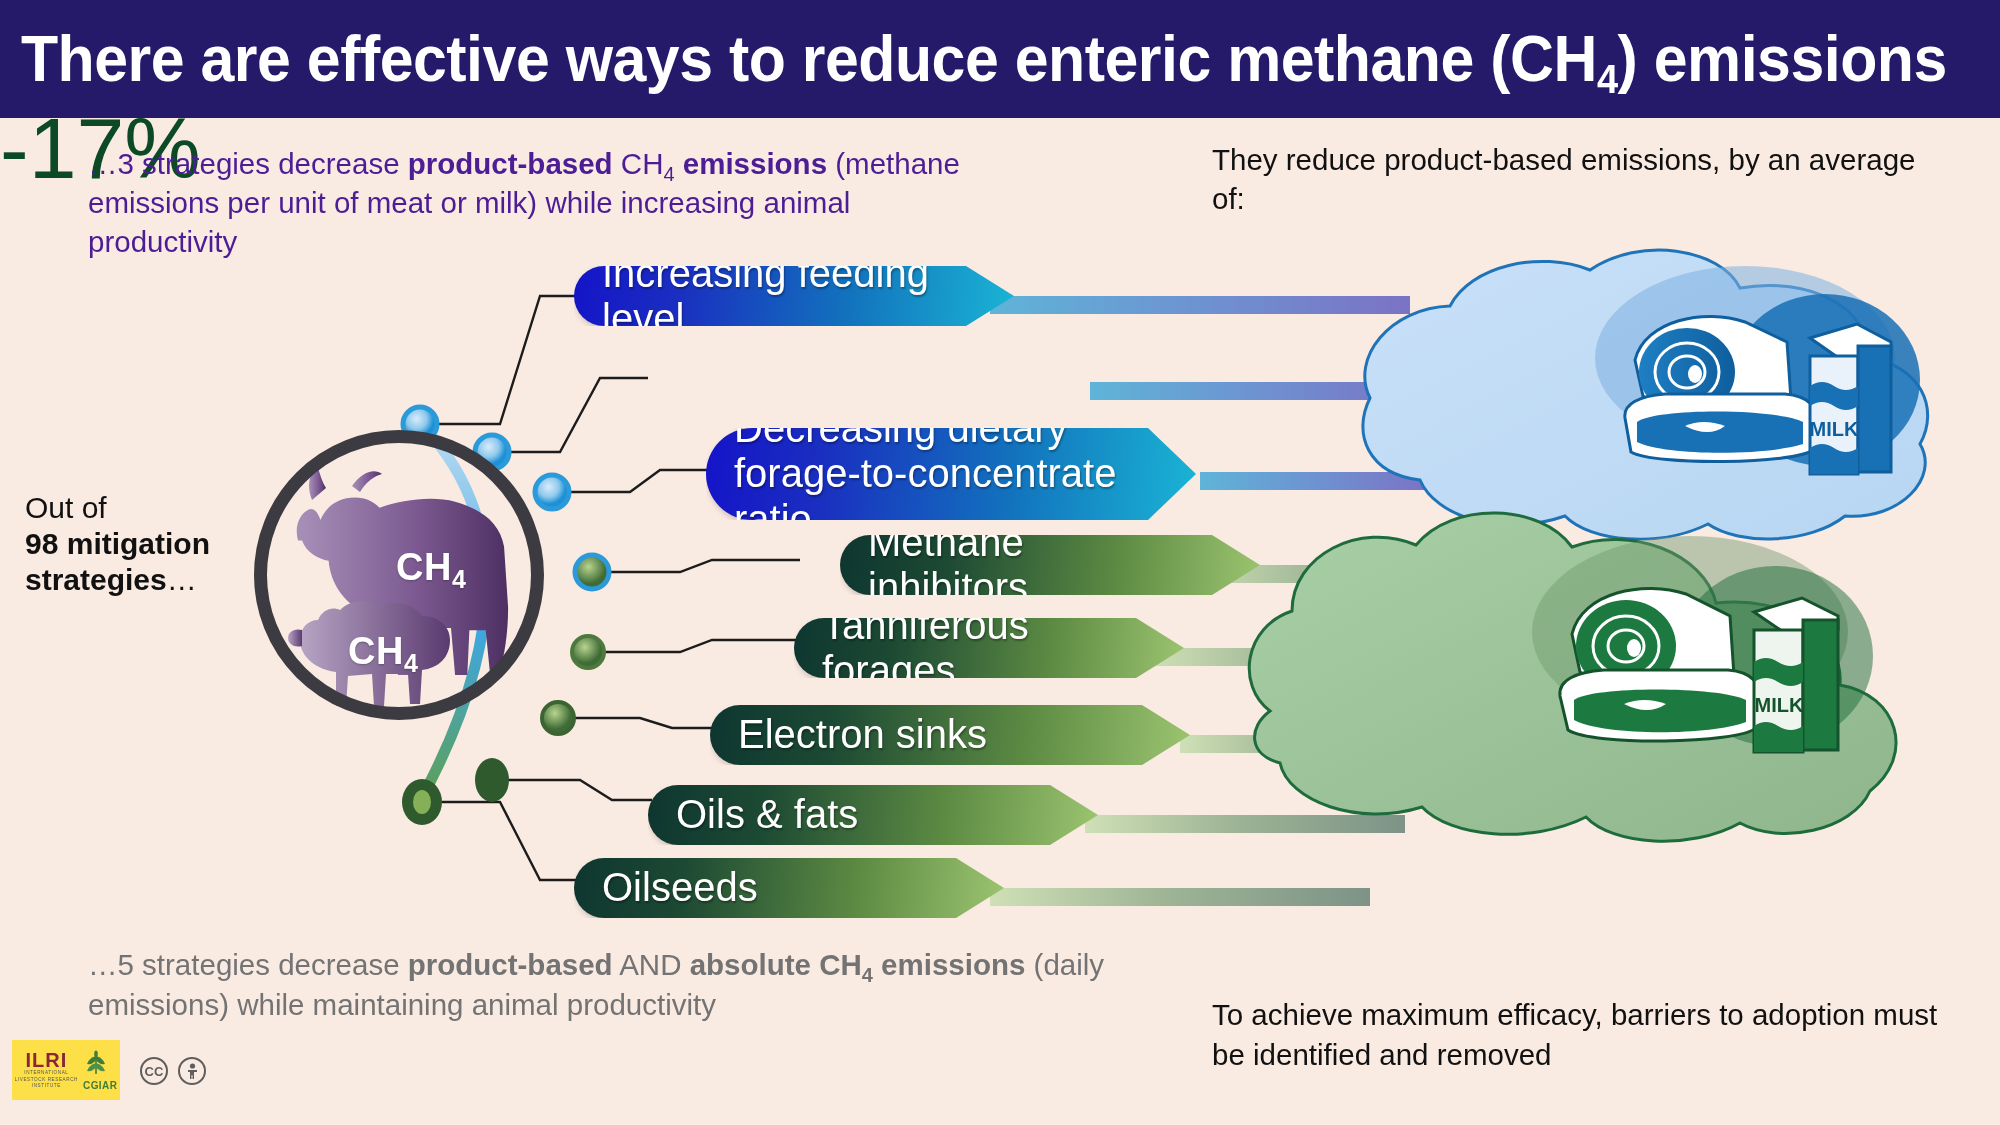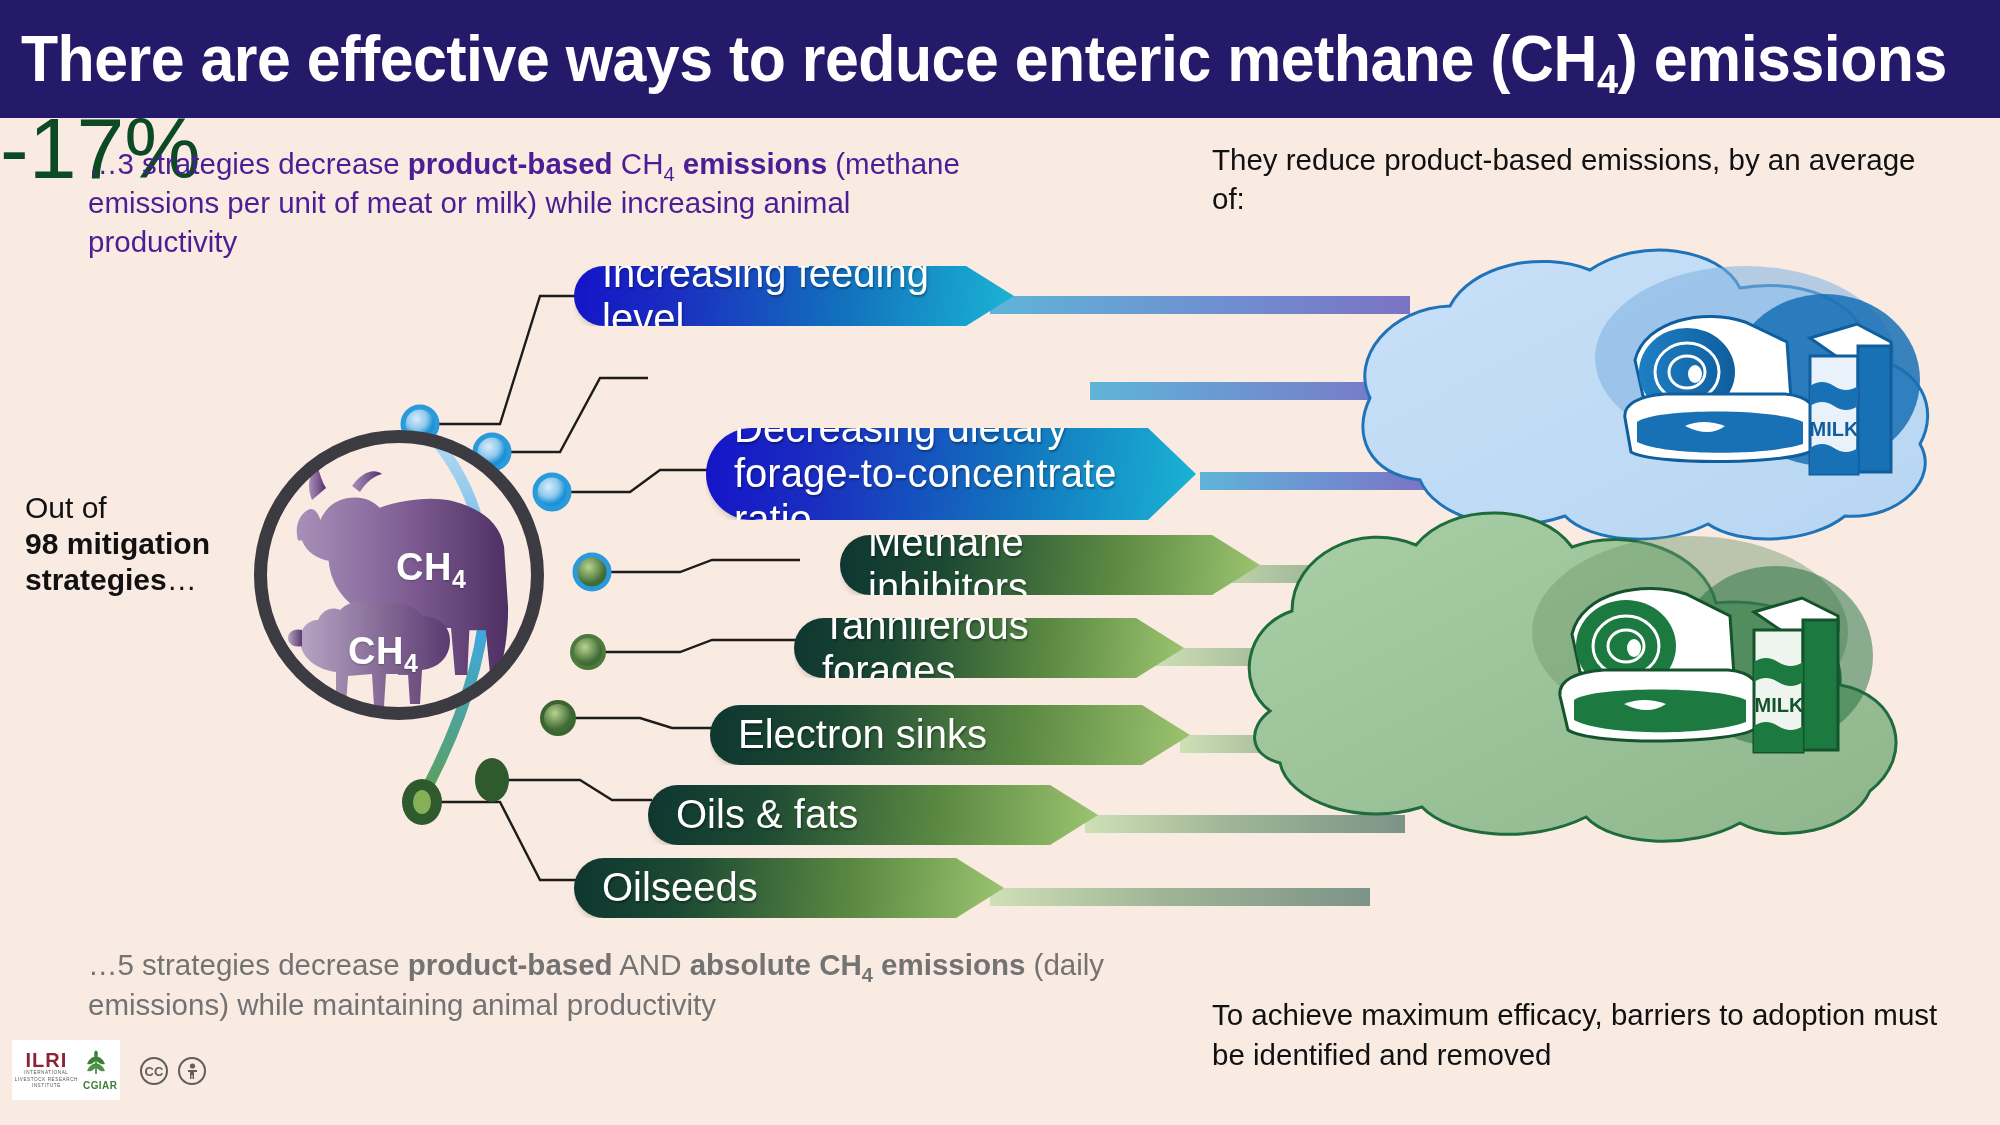--- a/index.html
+++ b/index.html
@@ -104,21 +104,21 @@
   
   .ribbon { position: absolute; height: 18px; }
   .ribbon.blue { background: linear-gradient(90deg, #5fb4d8 0%, #6f8fd0 55%, #7b73c4 100%); }
   .ribbon.green { background: linear-gradient(90deg, #cfe0b6 0%, #9fb596 45%, #7d9387 100%); }
   .num-blue { color: #2b2b9e; font-size: 86px; left: 1118px; top: 275px; }
   .num-green { color: #0c4a26; font-size: 86px; left: 1035px; top: 540px; }
 
   
   .logo-box {
     position: absolute; left: 12px; top: 1040px;
-    width: 108px; height: 60px; background: #ffffff;
+    width: 108px; height: 60px; background: #fde047;
     display: flex; align-items: center; justify-content: center; gap: 5px;
   }
   .ilri-txt { color: #8b2436; font-size: 20px; font-weight: bold; letter-spacing: 1px; line-height: 1; }
   .ilri-sub { color: #555; font-size: 4.6px; letter-spacing: .6px; line-height: 1.5; text-align: center; }
   .cgiar-txt { color: #3f7d3a; font-size: 10px; font-weight: bold; letter-spacing: .4px; }
   .cc-icons { position: absolute; left: 140px; top: 1057px; display: flex; gap: 10px; }
   .cc-circle {
     width: 28px; height: 28px; border-radius: 50%;
     border: 2.6px solid #5e5e5e; color: #5e5e5e;
     display: flex; align-items: center; justify-content: center;

